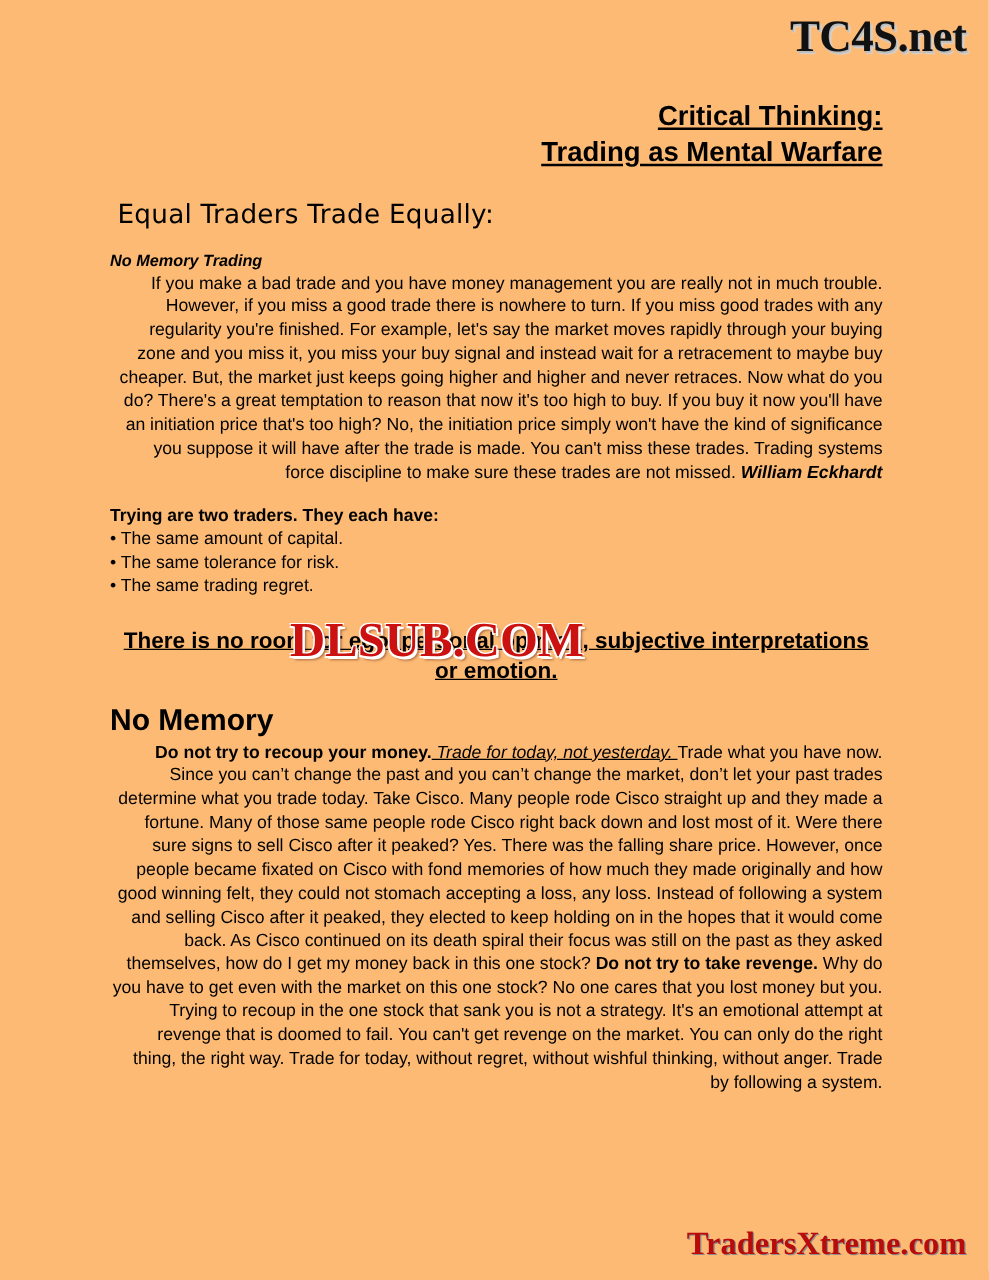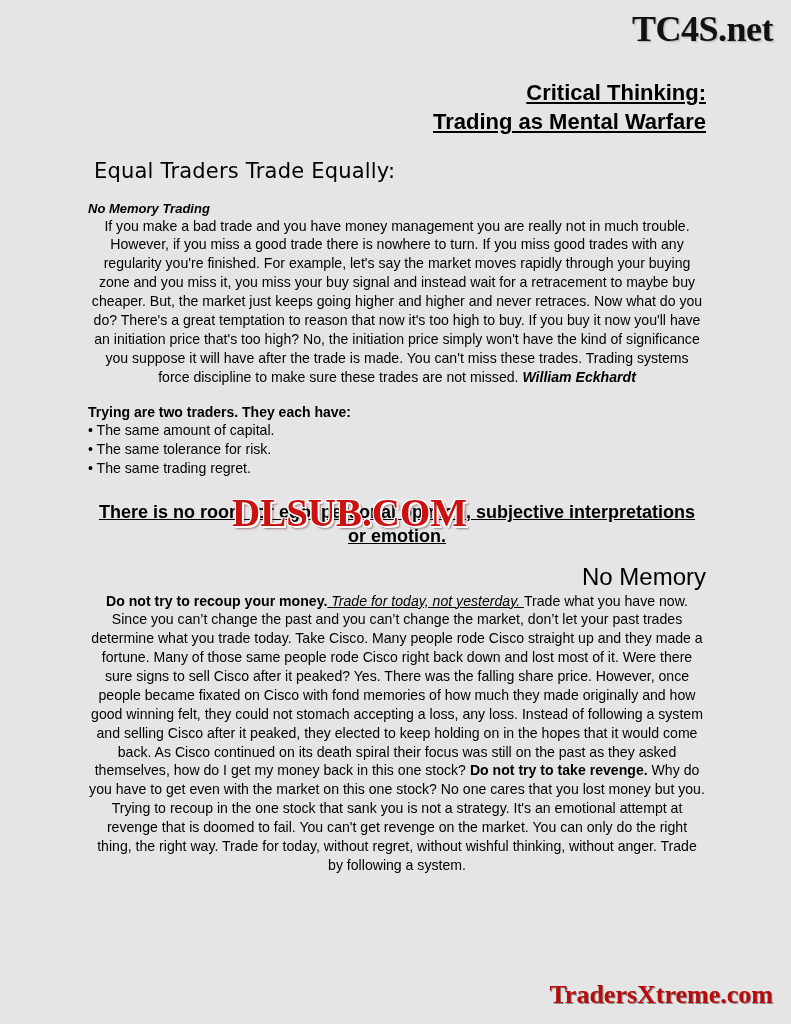--- a/index.html
+++ b/index.html
@@ -13,21 +13,21 @@
     position: relative;
     font-family: "Liberation Sans", sans-serif;
     color: #000000;
     overflow: hidden;
   }
   .page {
     position: absolute;
     left: 0; top: 0;
     width: 791px;
     height: 1024px;
-    background: #e5e5e5;
+    background: #fdba74;
   }
   
   .brand-top {
     position: absolute;
     right: 18px;
     top: 8px;
     font-family: "Liberation Serif", serif;
     font-weight: bold;
     font-size: 36px;
     color: #111111;
@@ -87,21 +87,21 @@
   .sec-head {
     margin: 18px 0 0 0;
     font-size: 13px;
     font-weight: bold;
     font-style: italic;
   }
   p.body {
     margin: 1px 0 0 0;
     font-size: 14.1px;
     line-height: 1.34;
-    text-align: center;
+    text-align: right;
   }
   p.body b { font-weight: bold; }
   p.body i { font-style: italic; }
   .bold-lead {
     margin: 18px 0 0 0;
     font-size: 14px;
     font-weight: bold;
   }
   ul.bullets {
     list-style: none;
@@ -122,22 +122,21 @@
     font-size: 18px;
     font-weight: bold;
     line-height: 1.35;
   }
   .centered-bold-underline span {
     text-decoration: underline;
   }
   h2.no-memory {
     margin: 14px 0 0 0;
     font-size: 24px;
-    font-weight: normal;
-    text-align: right;
+    font-weight: bold;
   }
   .u-ital {
     text-decoration: underline;
     font-style: italic;
   }
 </style>
 </head>
 <body>
 
 <div class="page">

